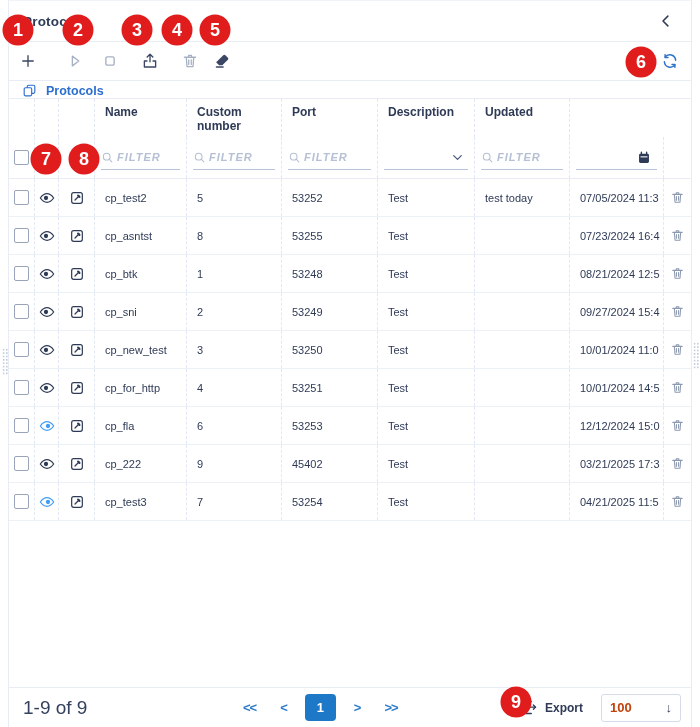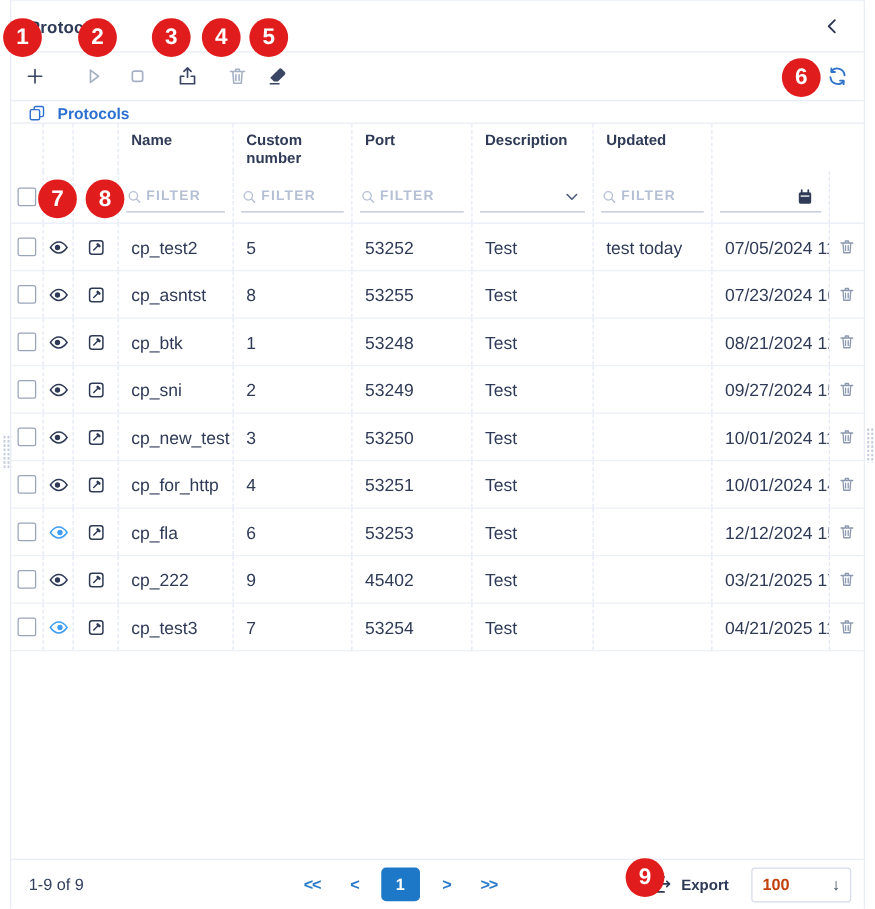--- a/index.html
+++ b/index.html
@@ -31,37 +31,37 @@
   .cell{box-sizing:border-box;border-right:1px dashed #e2e8f3;display:flex;align-items:center;overflow:hidden;}
   .cell:last-child{border-right:none;}
   .hdr-row{height:38px;}
   .hdr-row .cell{font-size:12px;font-weight:700;color:#2e3a56;line-height:1.15;align-items:flex-start;padding-top:7px;}
   .pad{padding-left:10px;}
   .filter-row{height:41px;border-bottom:1px solid #e7ecf5;}
   .filter-box{position:relative;display:flex;align-items:center;width:calc(100% - 12px);margin:0 6px;
               height:24px;border-bottom:1.5px solid #b9c3d8;}
   .filter-box svg{width:13px;height:13px;color:#b6c0d4;flex:0 0 auto;}
   .filter-input{border:none;outline:none;width:100%;min-width:0;font-family:"Liberation Sans",sans-serif;
-                font-size:11px;letter-spacing:1px;color:#2e3a56;background:transparent;padding:0 0 0 3px;}
+                font-size:11px;letter-spacing:1px;color:#2e3a56;background:transparent;padding:0 0 0 3px;font-style:italic;}
   .filter-input::placeholder{color:#b6c0d4;font-weight:600;}
   .sel-chevron{margin-left:auto;margin-right:4px;width:13px !important;height:13px !important;color:#4d5c7c !important;}
   .cal-icon{margin-left:auto;margin-right:6px;width:14px !important;height:15px !important;color:#2e3a56 !important;}
   .checkbox{width:13px;height:13px;border:1.5px solid #99a4ba;border-radius:2px;background:#fff;
             margin-left:5px;cursor:pointer;flex:0 0 auto;}
-  .data-row{height:37px;border-bottom:1px solid #ecf0f7;font-size:14px;font-weight:500;color:#2e3a56;}
+  .data-row{height:37px;border-bottom:1px solid #ecf0f7;font-size:11px;font-weight:500;color:#2e3a56;}
   .rowicon{width:16px;height:16px;cursor:pointer;}
   .eye-dark{color:#2e3a56;} .eye-blue{color:#3e9df5;}
   .cell.center{justify-content:center;}
   .trash-grey{color:#8d99b0;width:15px;height:15px;cursor:pointer;}
   .nowrap{white-space:nowrap;}
 
   
   .footer{position:absolute;left:0;bottom:0;width:682px;height:39px;border-top:1px solid #e7ecf5;
           display:flex;align-items:center;}
-  .range{font-size:13px;margin-left:14px;color:#33405e;}
+  .range{font-size:19px;margin-left:14px;color:#33405e;}
   .pager{position:absolute;left:222px;display:flex;align-items:center;gap:0;}
   .pg{font-size:13px;font-weight:700;color:#2b7bc9;cursor:pointer;letter-spacing:-1px;padding:0 12px;}
   .pg-current{width:31px;height:27px;background:#1e78c8;border-radius:4px;color:#fff;font-size:13px;
               font-weight:700;display:flex;align-items:center;justify-content:center;margin:0 6px;
               letter-spacing:0;cursor:pointer;}
   .foot-right{position:absolute;right:10px;display:flex;align-items:center;}
   .export-btn{display:flex;align-items:center;cursor:pointer;}
   .export-btn svg{width:17px;height:17px;color:#2e3a56;}
   .export-label{font-size:12px;font-weight:700;margin-left:7px;color:#2e3a56;}
   .pagesize{margin-left:18px;width:62px;height:26px;border:1px solid #d4dce9;border-radius:3px;

